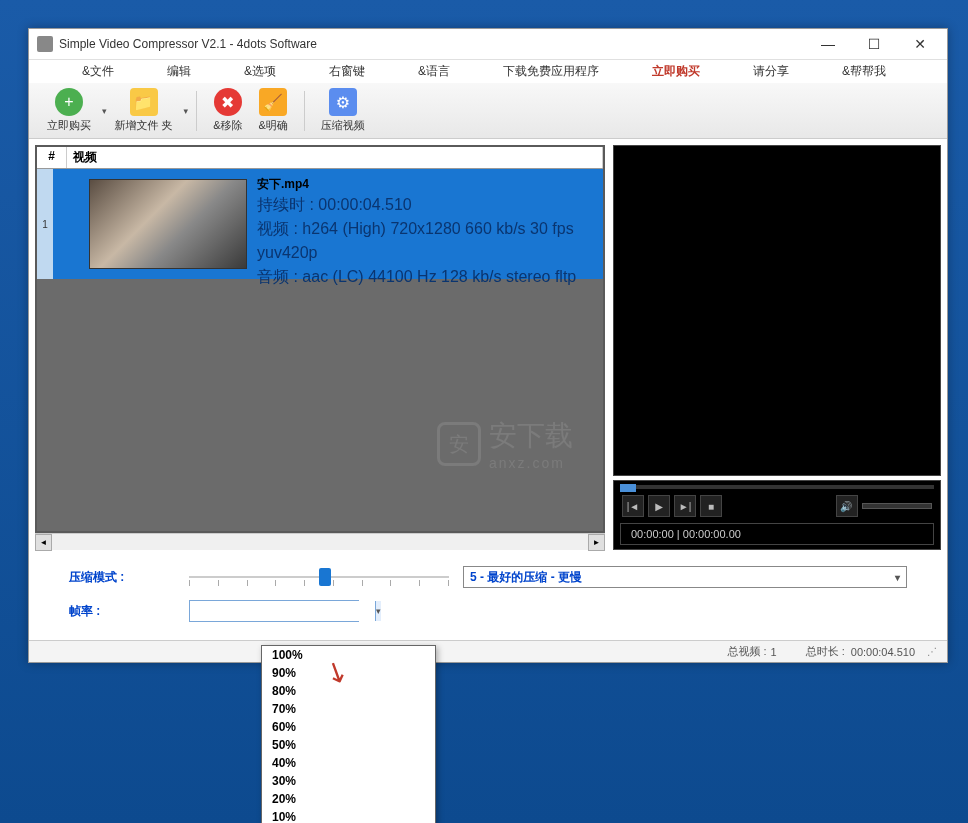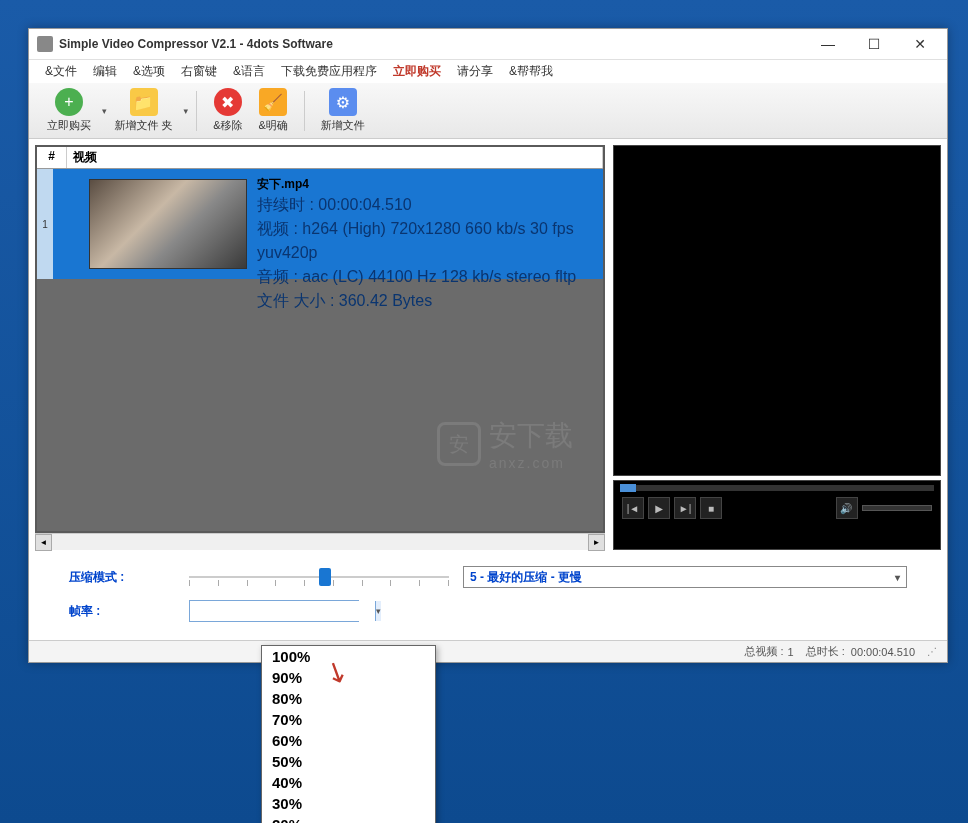--- a/index.html
+++ b/index.html
@@ -1,24 +1,24 @@
 <!DOCTYPE html>
 <html><head>
 <meta charset="utf-8">
 <style>
 * { box-sizing: border-box; margin: 0; padding: 0; }
 body { font-family: "Microsoft YaHei", "Segoe UI", Arial, sans-serif; font-size: 12px; background: linear-gradient(to bottom, #1a5ba8 0%, #0d4a8f 100%); width: 968px; height: 823px; overflow: hidden; position: relative; }
 .window { position: absolute; left: 28px; top: 28px; width: 920px; height: 635px; background: #fff; border: 1px solid #999; box-shadow: 0 0 10px rgba(0,0,0,0.3); display: flex; flex-direction: column; }
 .titlebar { height: 30px; background: #fff; display: flex; align-items: center; padding: 0 4px; }
 .titlebar-icon { width: 16px; height: 16px; margin: 0 6px 0 4px; background: #888; border-radius: 2px; }
-.titlebar-text { flex: 1; color: #333; font-size: 12px; font-weight: bold; }
+.titlebar-text { flex: 1; color: #333; font-size: 12px; }
 .titlebar-buttons { display: flex; }
 .titlebar-btn { width: 46px; height: 28px; display: flex; align-items: center; justify-content: center; color: #333; font-size: 14px; cursor: pointer; }
 .menubar { height: 24px; display: flex; align-items: center; padding: 0 8px; border-top: 1px solid #e0e0e0; }
-.menuitem { padding: 2px 8px; color: #333; cursor: pointer; }
+.menuitem { padding: 2px 8px; color: #333; cursor: pointer; margin-left: 37px; }
 .menuitem.red { color: #c0392b; font-weight: bold; }
 .toolbar { height: 56px; background: linear-gradient(to bottom, #f8f8f8, #e8e8e8); border-bottom: 1px solid #ccc; display: flex; align-items: center; padding: 4px 10px; }
 .toolbtn { display: flex; flex-direction: column; align-items: center; padding: 2px 8px; cursor: pointer; }
 .toolbtn-icon { width: 28px; height: 28px; border-radius: 50%; display:flex; align-items:center; justify-content:center; font-size:16px; color:#fff; }
 .toolbtn-label { font-size: 11px; color: #333; margin-top: 2px; }
 .tool-sep { width: 1px; height: 40px; background: #ccc; margin: 0 8px; }
 .dropdown-arrow { font-size:9px; margin-left:3px; color:#555;}
 .toolbtn-wrap { display:flex; align-items:center;}
 .content { flex: 1; display: flex; gap: 8px; padding: 6px; background:#fff; overflow:hidden; }
 .left-pane { width: 570px; display:flex; flex-direction:column; }
@@ -57,21 +57,21 @@
 .slider-track { flex:1; height:2px; background:#ccc; position:relative;}
 .slider-ticks { position:absolute; width:100%; height:8px; top:4px; display:flex; justify-content:space-between;}
 .slider-tick { width:1px; height:6px; background:#aaa;}
 .slider-thumb { position:absolute; left:50%; top:-8px; width:12px; height:18px; background:#1976d2; border-radius:2px;}
 .compress-select { margin-left:14px; flex:1; border:1px solid #888; padding:2px 6px; color:#0044cc; font-weight:bold; background:#fff; height:22px; display:flex; align-items:center; justify-content:space-between;}
 .fps-combo { width:170px; border:1px solid #7aa7d9; background:#fff; height:22px; display:flex;}
 .fps-combo-input { flex:1; border:none; padding:0 4px; outline:none;}
 .fps-combo-btn { width:18px; background:#e3eefc; border-left:1px solid #7aa7d9; display:flex; align-items:center; justify-content:center; font-size:9px; color:#555;}
 .statusbar { height:22px; background:#f4f4f4; border-top:1px solid #ccc; display:flex; align-items:center; justify-content:flex-end; padding:0 10px; font-size:11px; color:#555;}
 .dropdown-list { position:absolute; left:261px; top:645px; width:175px; background:#fff; border:1px solid #666; box-shadow:2px 2px 6px rgba(0,0,0,0.3); z-index:100;}
-.dropdown-list div { padding:2px 10px; font-weight:bold; font-size:15px; cursor:pointer; color:#000;}
+.dropdown-list div { padding:2px 10px; font-weight:bold; font-size:12px; cursor:pointer; color:#000;}
 .arrow-annotation { position:absolute; left:325px; top:655px; z-index:101; color:#c0392b; font-size:28px; pointer-events:none; transform:rotate(25deg);}
 .resize-grip { font-size:10px; color:#888; margin-left:6px;}
 </style>
 </head>
 <body>
 
 <div class="window">
   <div class="titlebar">
     <div class="titlebar-icon"></div>
     <div class="titlebar-text">Simple Video Compressor V2.1 - 4dots Software</div>
@@ -114,21 +114,21 @@
       <div class="toolbtn-icon" style="background:#e53935;">✖</div>
       <div class="toolbtn-label">&amp;移除</div>
     </div>
     <div class="toolbtn">
       <div class="toolbtn-icon" style="background:#f9a825; border-radius:4px;">🧹</div>
       <div class="toolbtn-label">&amp;明确</div>
     </div>
     <div class="tool-sep"></div>
     <div class="toolbtn">
       <div class="toolbtn-icon" style="background:#5b8def; border-radius:4px;">⚙</div>
-      <div class="toolbtn-label">新增文件</div>
+      <div class="toolbtn-label">压缩视频</div>
     </div>
   </div>
 
   <div class="content">
     <div class="left-pane">
       <div class="table-area">
         <div class="table-header">
           <div class="th th1">#</div>
           <div class="th th2">视频</div>
         </div>
@@ -136,21 +136,20 @@
           <div class="row-num">1</div>
           <div class="row-numcol"></div>
           <div class="row-thumb">
             <div class="thumb-img"></div>
           </div>
           <div class="row-info">
             <div class="fname">安下.mp4</div>
             <div class="meta">持续时 : 00:00:04.510</div>
             <div class="meta">视频 : h264 (High) 720x1280 660 kb/s 30 fps yuv420p</div>
             <div class="meta">音频 : aac (LC) 44100 Hz 128 kb/s stereo fltp</div>
-            <div class="meta">文件 大小 : 360.42 Bytes</div>
           </div>
         </div>
         <div class="watermark">
           <div class="watermark-icon">安</div>
           <div>
             <div>安下载</div>
             <div style="font-size:14px; letter-spacing:2px;">anxz.com</div>
           </div>
         </div>
       </div>
@@ -169,20 +168,21 @@
         </div>
         <div class="pc-row">
           <div class="pc-btn">|◄</div>
           <div class="pc-btn">▶</div>
           <div class="pc-btn">►|</div>
           <div class="pc-btn">■</div>
           <div class="pc-spacer"></div>
           <div class="pc-btn">🔊</div>
           <div class="vol-track"></div>
         </div>
+        <div class="time-display">00:00:00 | 00:00:00.00</div>
       </div>
     </div>
   </div>
 
   <div class="bottom-controls">
     <div class="ctrl-row">
       <div class="ctrl-label">压缩模式 :</div>
       <div class="slider-wrap">
         <div class="slider-track">
           <div class="slider-thumb"></div>
@@ -210,21 +210,21 @@
       <div class="fps-combo">
         <input class="fps-combo-input" value="" style="">
         <div class="fps-combo-btn">▾</div>
       </div>
     </div>
   </div>
 
   <div class="statusbar">
     <span>总视频 :</span>
     <span style="margin:0 4px;">1</span>
-    <span style="margin-left:8px;">总时长 :</span>
+    <span style="margin-left:25px;">总时长 :</span>
     <span style="margin:0 6px;">00:00:04.510</span>
     <span class="resize-grip">⋰</span>
   </div>
 </div>
 
 <div class="dropdown-list" id="fps-list">
     <div>100%</div>
     <div>90%</div>
     <div>80%</div>
     <div>70%</div>

